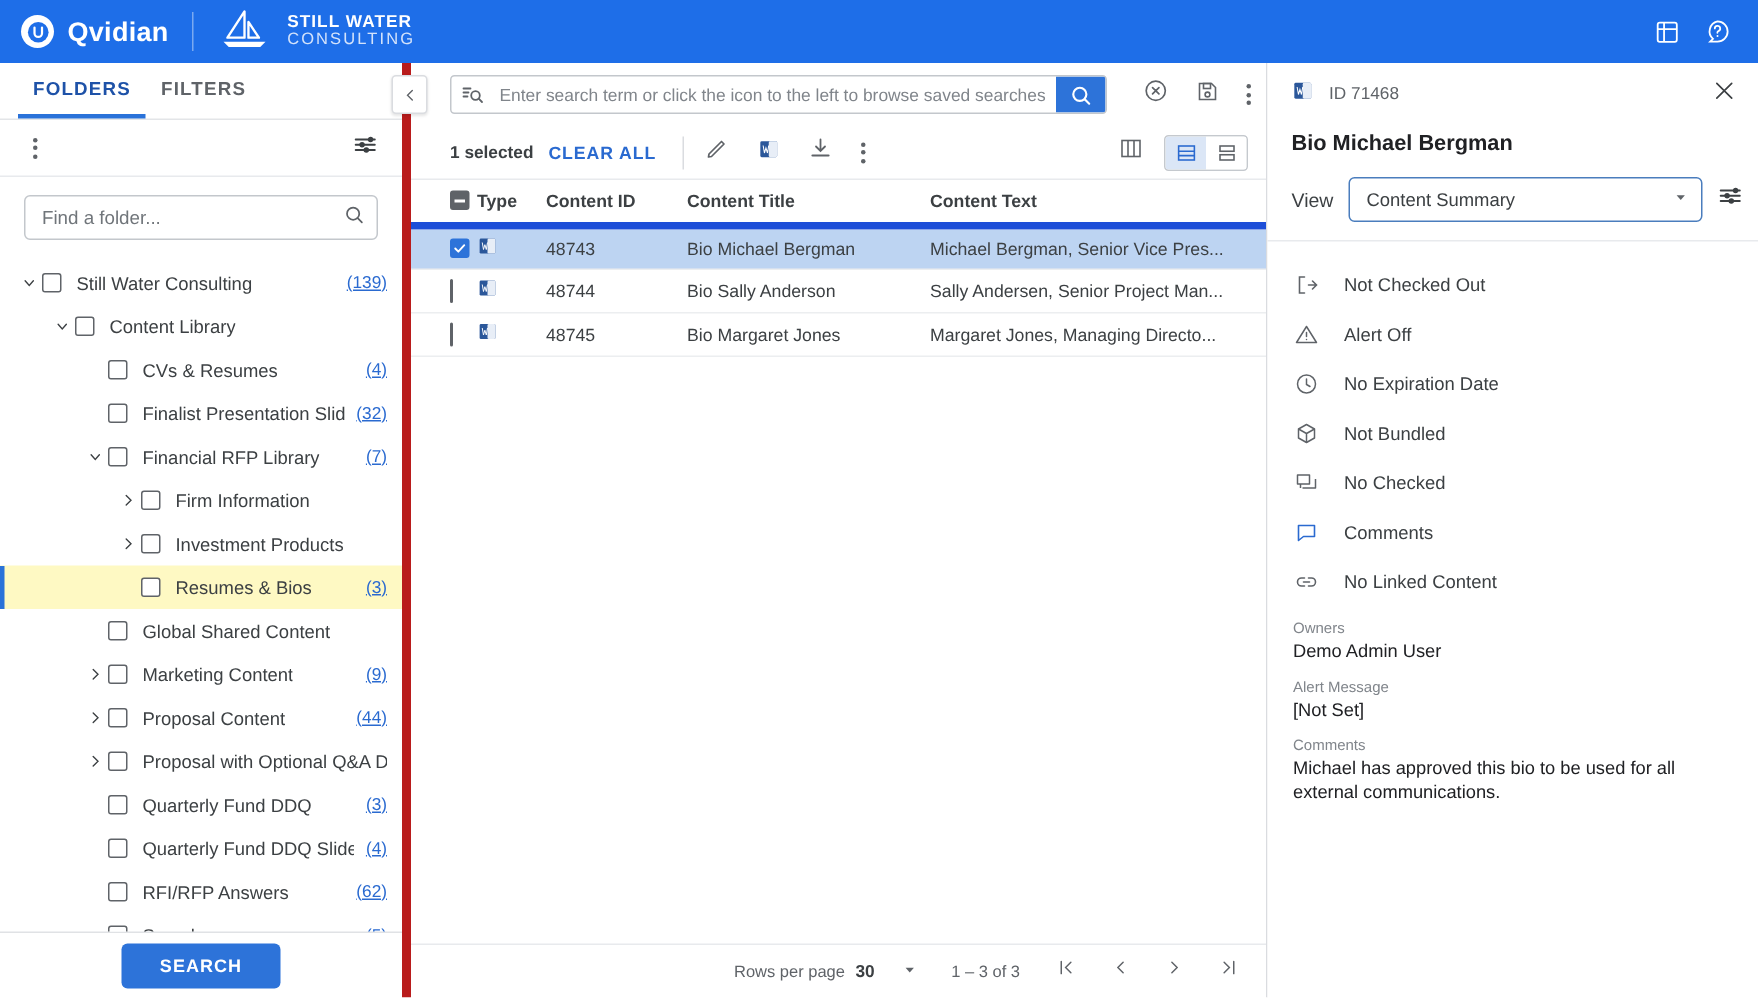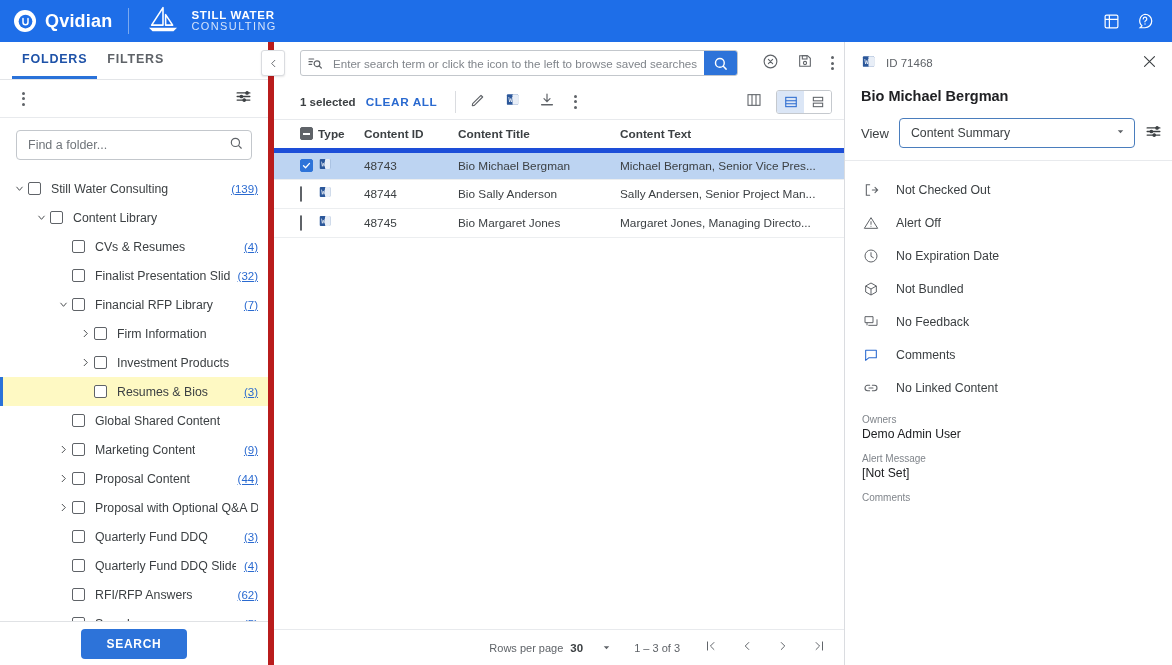--- a/index.html
+++ b/index.html
@@ -668,21 +668,21 @@
             <span class="rp-item-label">Not Bundled</span>
           </div>
           <div class="rp-item">
             <span class="rp-icon">
               <svg width="16" height="16" viewBox="0 0 24 24" fill="none" stroke="#5f6368" stroke-width="1.5" stroke-linejoin="round">
                 <rect x="3" y="4" width="12" height="9"></rect>
                 <path d="M8 17h13v-9"></path>
                 <path d="M6 13v4"></path>
               </svg>
             </span>
-            <span class="rp-item-label">No Feedback</span>
+            <span class="rp-item-label">No Checked</span>
           </div>
           <div class="rp-item">
             <span class="rp-icon">
               <svg width="16" height="16" viewBox="0 0 24 24" fill="none" stroke="#2a6ad0" stroke-width="1.6" stroke-linejoin="round">
                 <path d="M4 5h16v11H9l-5 4z"></path>
               </svg>
             </span>
             <span class="rp-item-label">Comments</span>
           </div>
           <div class="rp-item">
@@ -699,20 +699,21 @@
           <div class="rp-f">
             <div class="rp-f-label">Owners</div>
             <div class="rp-f-val">Demo Admin User</div>
           </div>
           <div class="rp-f">
             <div class="rp-f-label">Alert Message</div>
             <div class="rp-f-val">[Not Set]</div>
           </div>
           <div class="rp-f">
             <div class="rp-f-label">Comments</div>
+            <div class="rp-f-val">Michael has approved this bio to be used for all external communications.</div>
           </div>
         </div>
     </div>
   </div>
 
   <div class="collapse-handle">
     <svg width="11" height="11" viewBox="0 0 24 24" fill="none" stroke="#5f6368" stroke-width="2" stroke-linecap="round">
         <path d="M15 5l-7 7 7 7"></path>
       </svg>
   </div>

